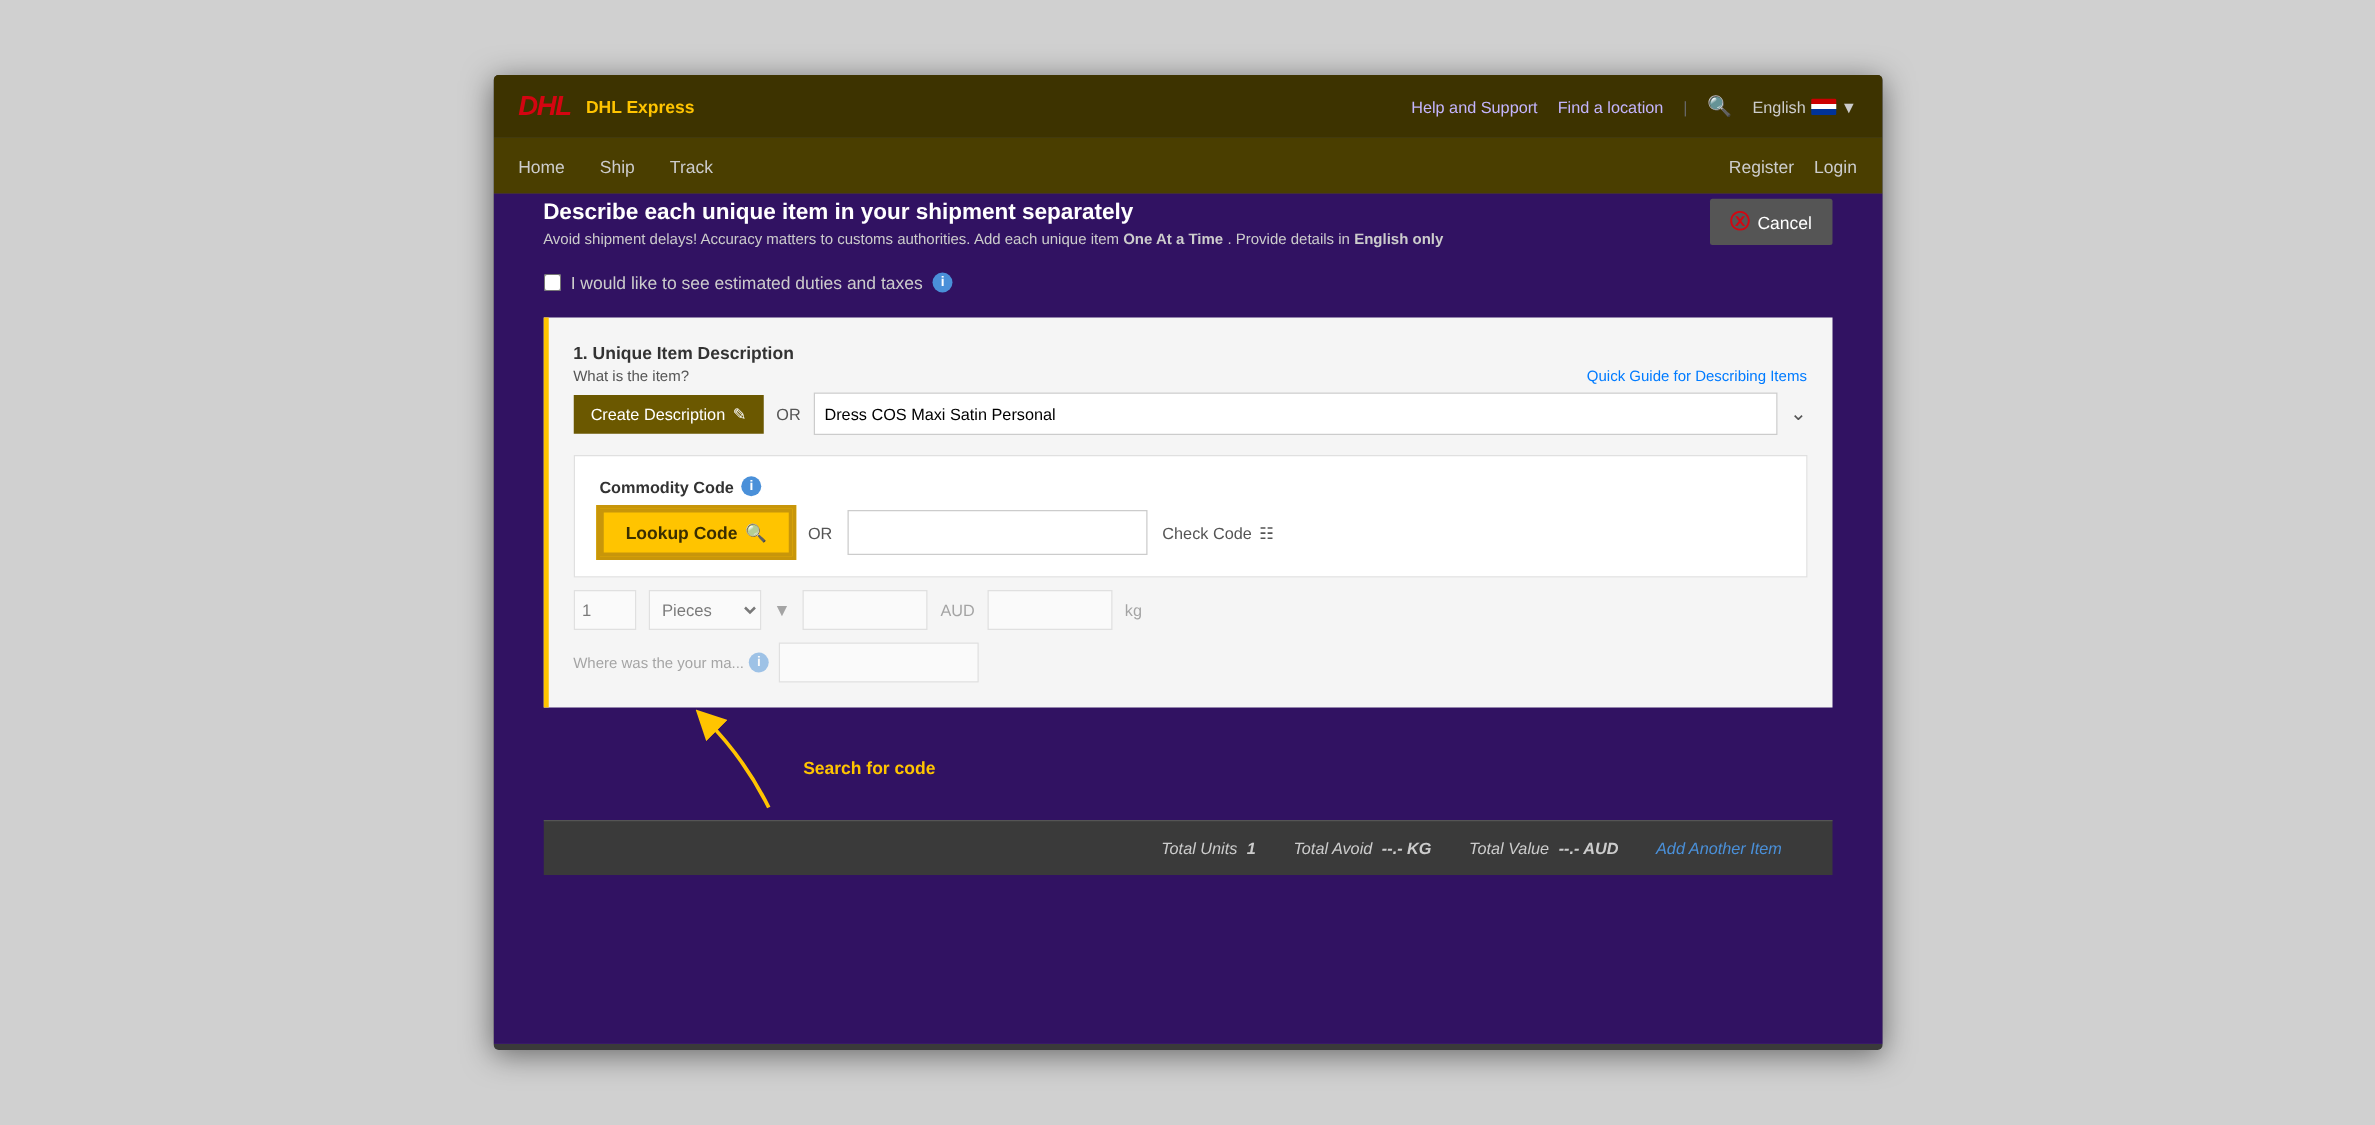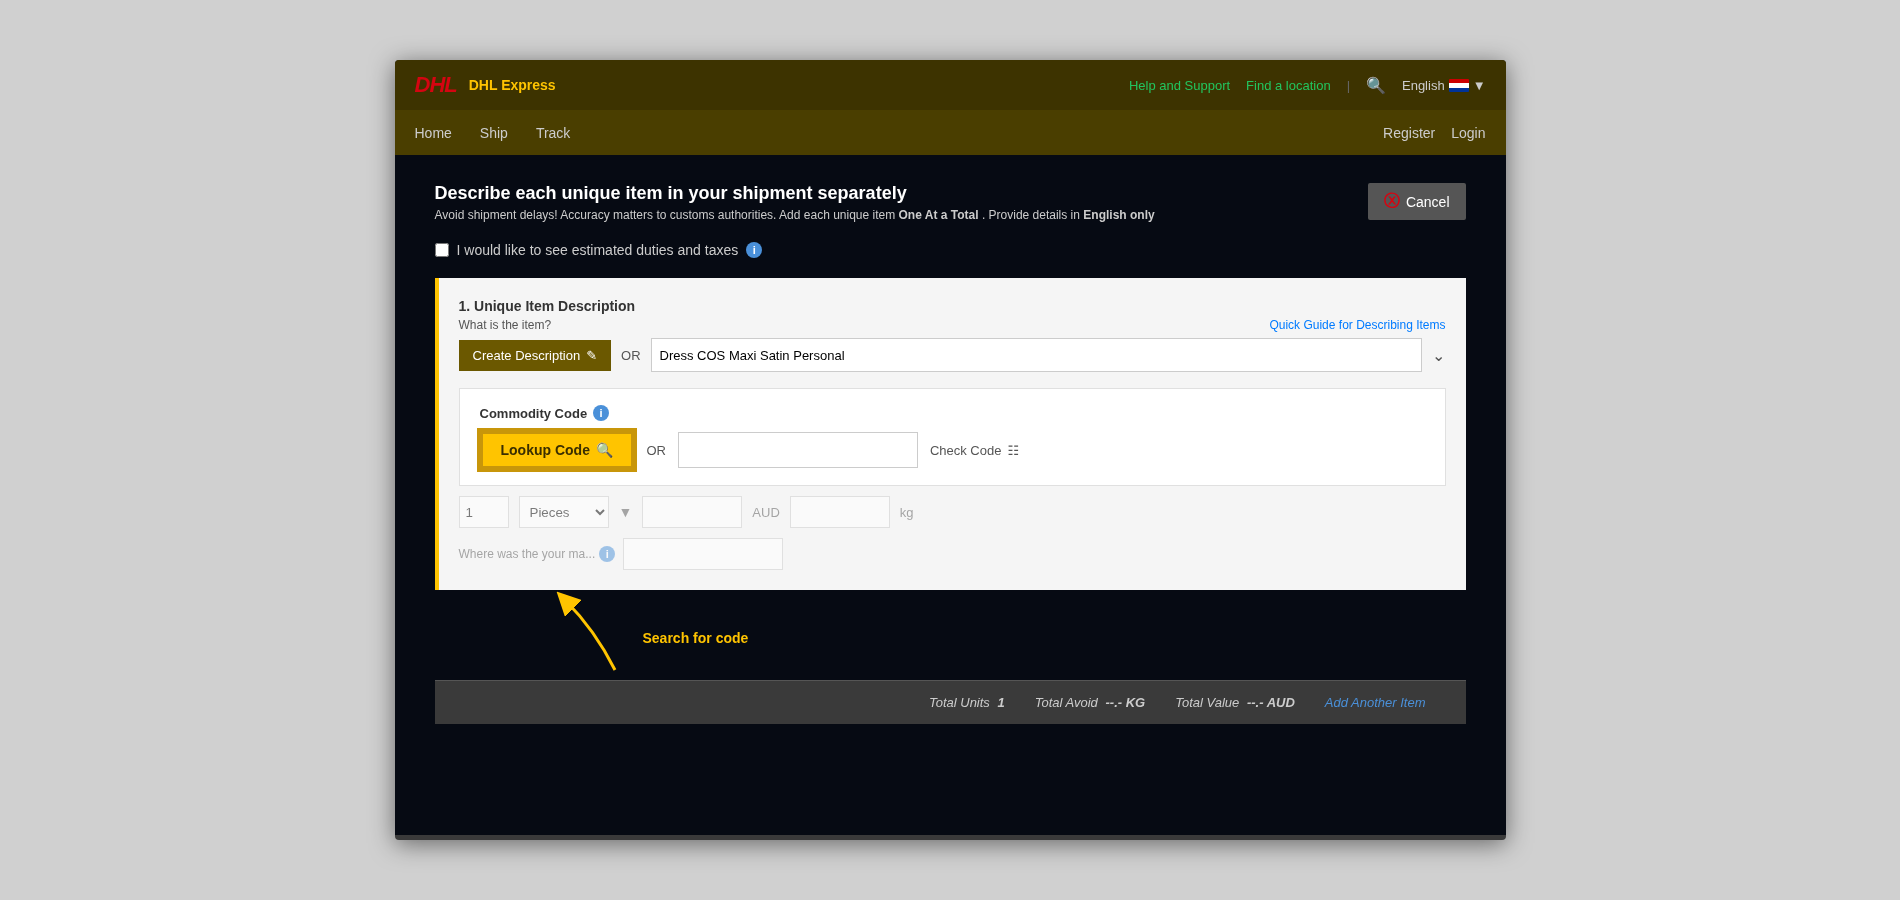--- a/index.html
+++ b/index.html
@@ -60,21 +60,21 @@
       font-weight: bold;
     }
     .top-bar-right {
       display: flex;
       align-items: center;
       gap: 16px;
       color: #ccc;
       font-size: 13px;
     }
     .top-bar-right a {
-      color: #22c55e;
+      color: #c4b5fd;
       text-decoration: none;
     }
     .top-bar-right .divider {
       color: #666;
     }
     .search-icon-top {
       color: #ccc;
       font-size: 16px;
       cursor: pointer;
     }
@@ -115,22 +115,22 @@
       gap: 16px;
     }
     .nav-right-links a {
       color: #ccc;
       text-decoration: none;
       font-size: 14px;
     }
 
     
     .main-content {
-      background: #0f172a;
-      padding: 28px 40px;
+      background: #6d28d9;
+      padding: 4px 40px;
       position: relative;
       min-height: 680px;
     }
 
     
     .section-header {
       display: flex;
       justify-content: space-between;
       align-items: flex-start;
       margin-bottom: 20px;
@@ -463,21 +463,21 @@
 
     <div class="main-content content-relative">
 
       <div class="overlay-dim"></div>
 
       <div class="section-header" style="position:relative;z-index:6;">
         <div class="section-title-area">
           <h2>Describe each unique item in your shipment separately</h2>
           <p>
             <span>Avoid shipment delays! Accuracy matters to customs authorities.  Add each unique item</span>
-            <strong>One At a Total</strong>
+            <strong>One At a Time</strong>
             <span>.  Provide details in</span>
             <strong>English only</strong>
           </p>
         </div>
         <button class="cancel-btn">
           <span class="x-icon">
 ⓧ</span>
           <span>Cancel</span>
         </button>
       </div>

